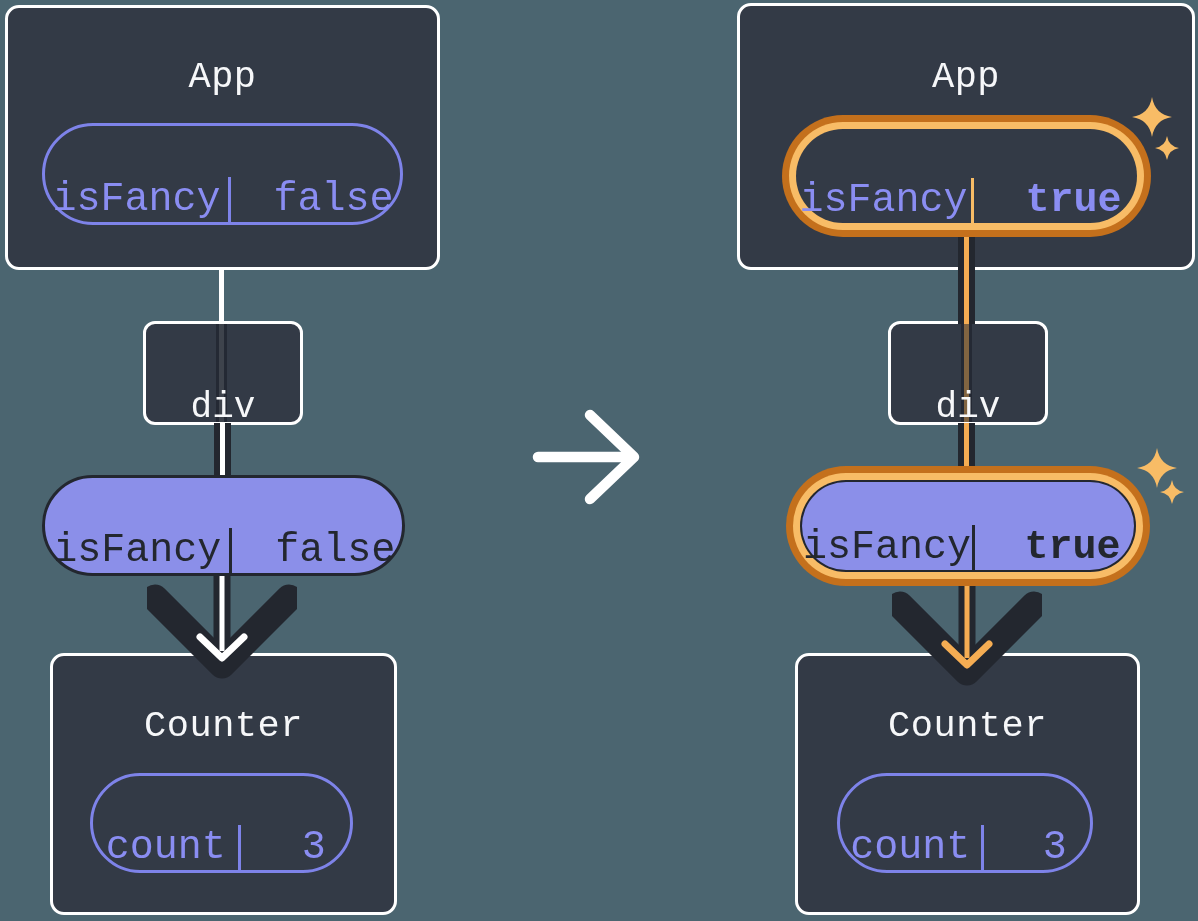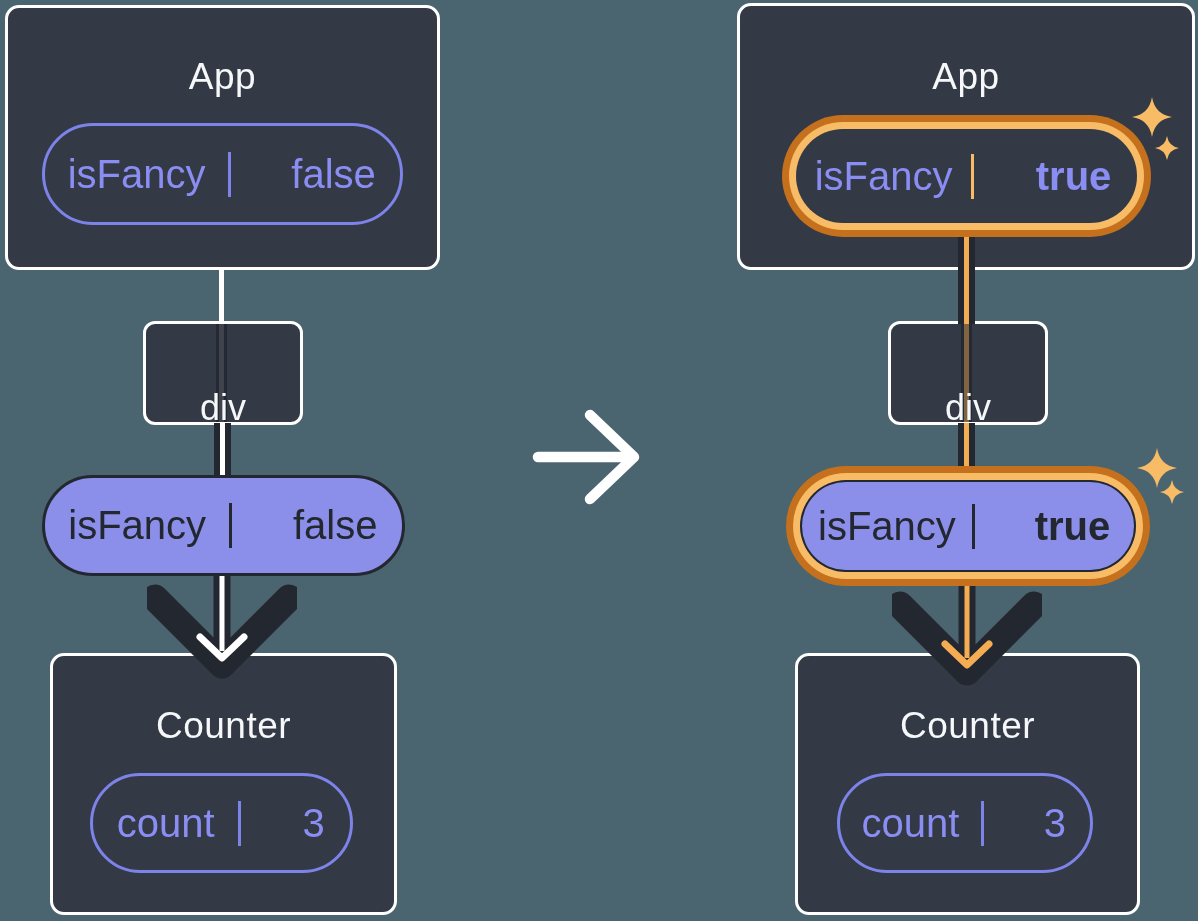--- a/index.html
+++ b/index.html
@@ -1,24 +1,24 @@
 <!DOCTYPE html>
 <html><head>
 <meta charset="utf-8">
 <style>
   html,body{margin:0;padding:0;background:#4B6570;}
   .canvas{
     position:relative;width:1196px;height:921px;overflow:hidden;
-    background:#4B6570;font-family:Liberation Sans, sans-serif;
+    background:#4B6570;font-family:Liberation Mono, monospace;
   }
   .card{position:absolute;background:#333A46;border:3px solid #FFFFFF;border-radius:14px;box-sizing:border-box;z-index:1;}
   .card-title{position:absolute;color:#F6F7F9;font-size:37px;font-weight:500;text-align:center;letter-spacing:.5px;z-index:2;}
   .node-label{position:absolute;color:#F6F7F9;font-size:36px;font-weight:500;text-align:center;z-index:3;margin-top:33px;}
 
-  .pill{position:absolute;display:flex;align-items:center;border-radius:999px;box-sizing:border-box;z-index:3;font-size:40px;}
+  .pill{position:absolute;display:flex;align-items:flex-end;border-radius:999px;box-sizing:border-box;z-index:3;font-size:40px;}
   .pill .seg{display:flex;align-items:center;justify-content:center;min-width:0;}
   .pill .name{flex:1.38;}
   .pill .value{flex:1;margin-left:36px;}
   .pill.counter-ratio .name{flex:2;}
 
   .pill.outline{border:3px solid #7E83E9;color:#8A8DF2;background:transparent;}
   .pill.outline .name{border-right:3px solid #7E83E9;}
 
   .pill.filled{background:#8B8FE9;border:3px solid #23272F;color:#23272F;}
   .pill.filled .name{border-right:3px solid #23272F;}

